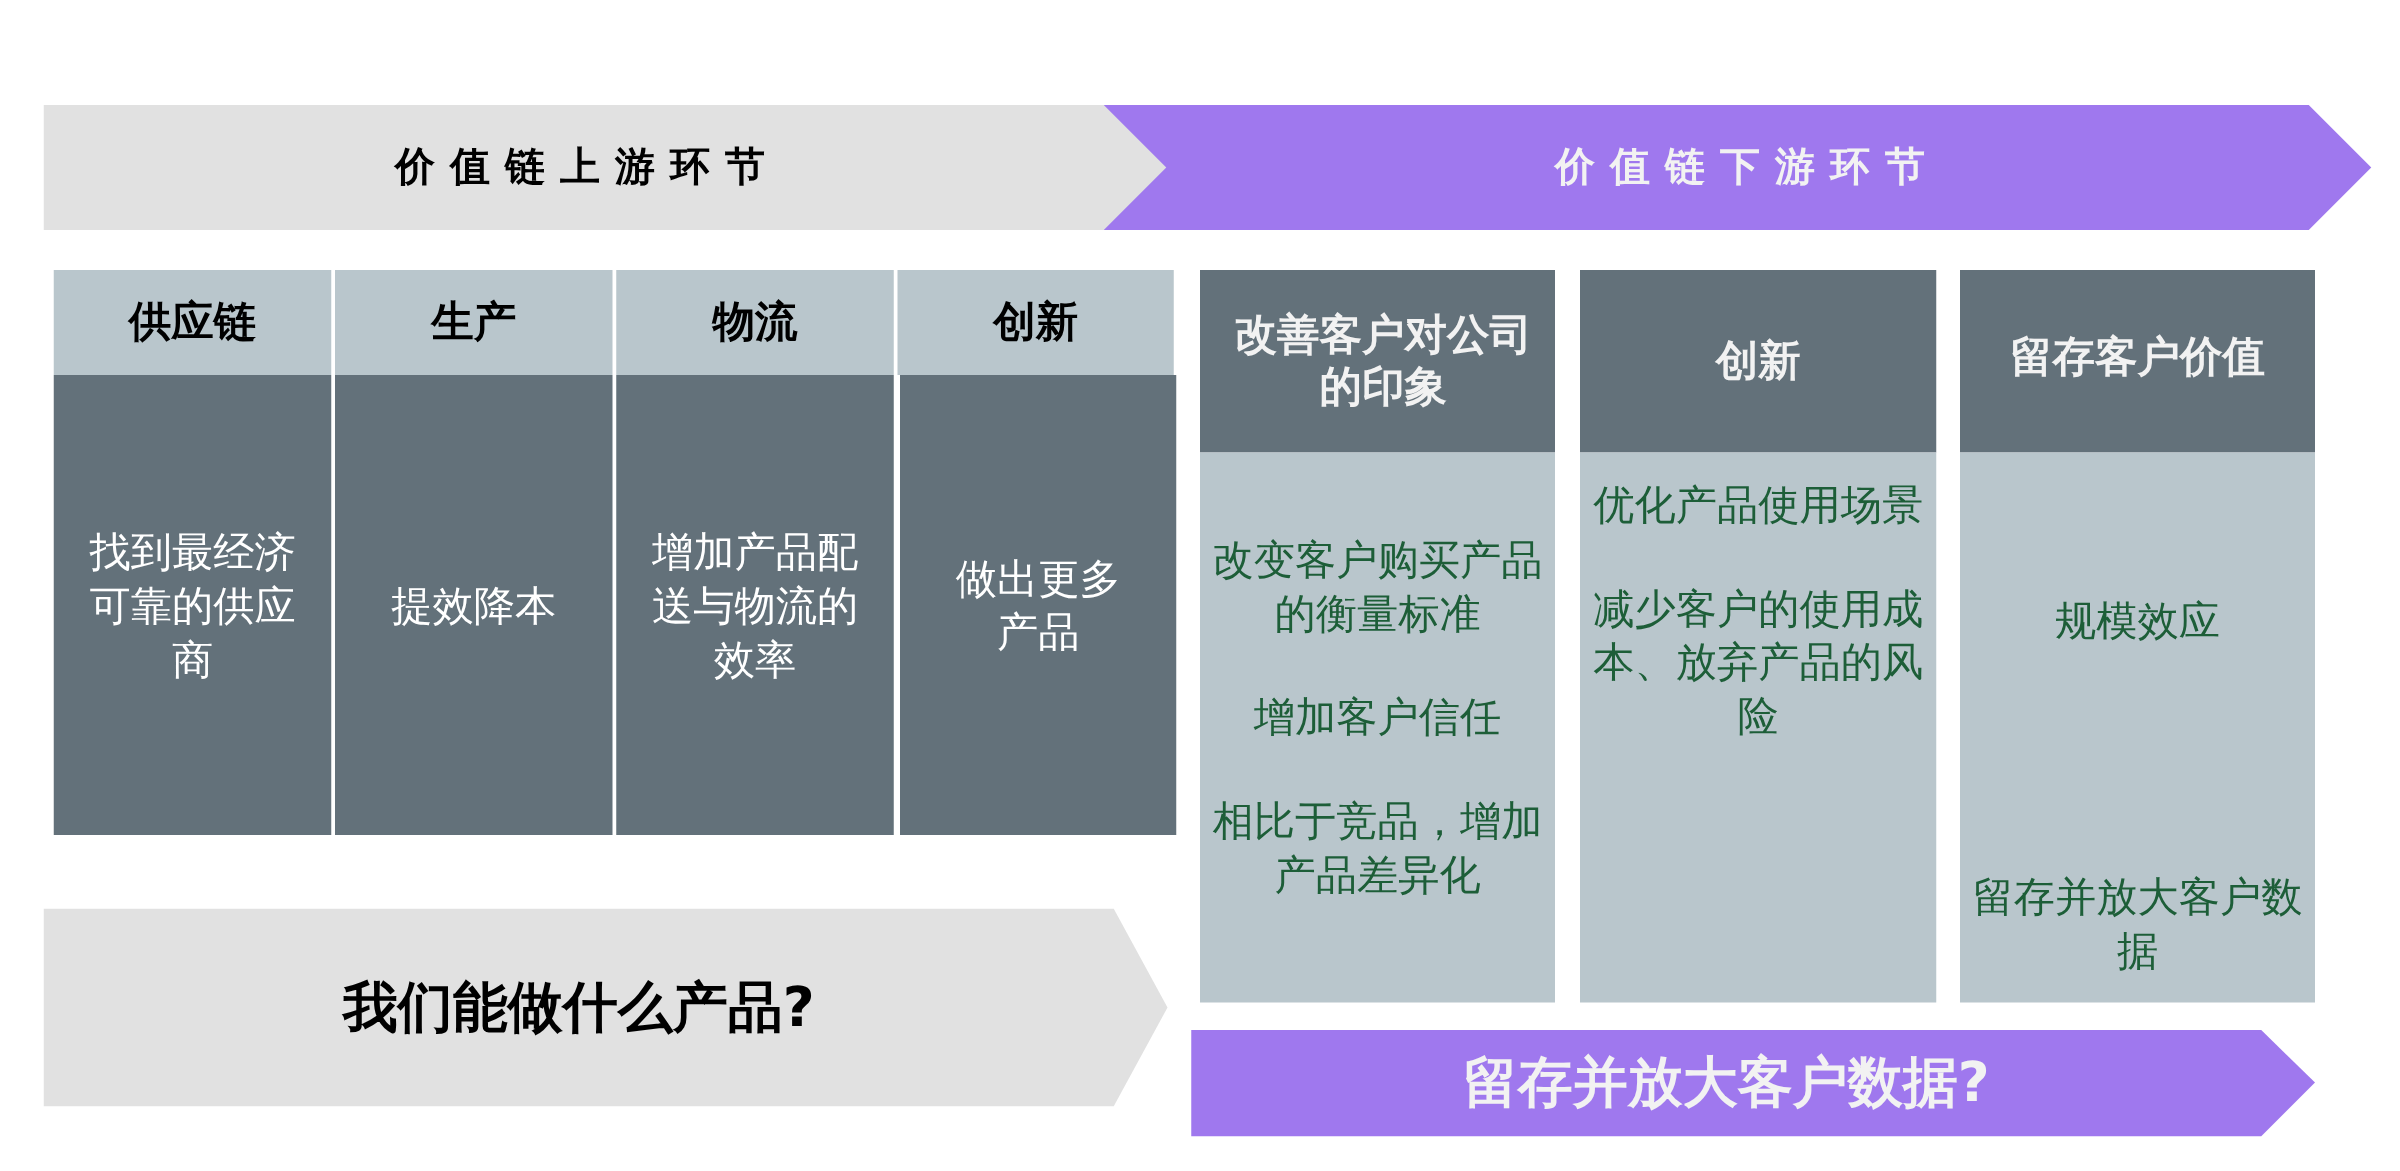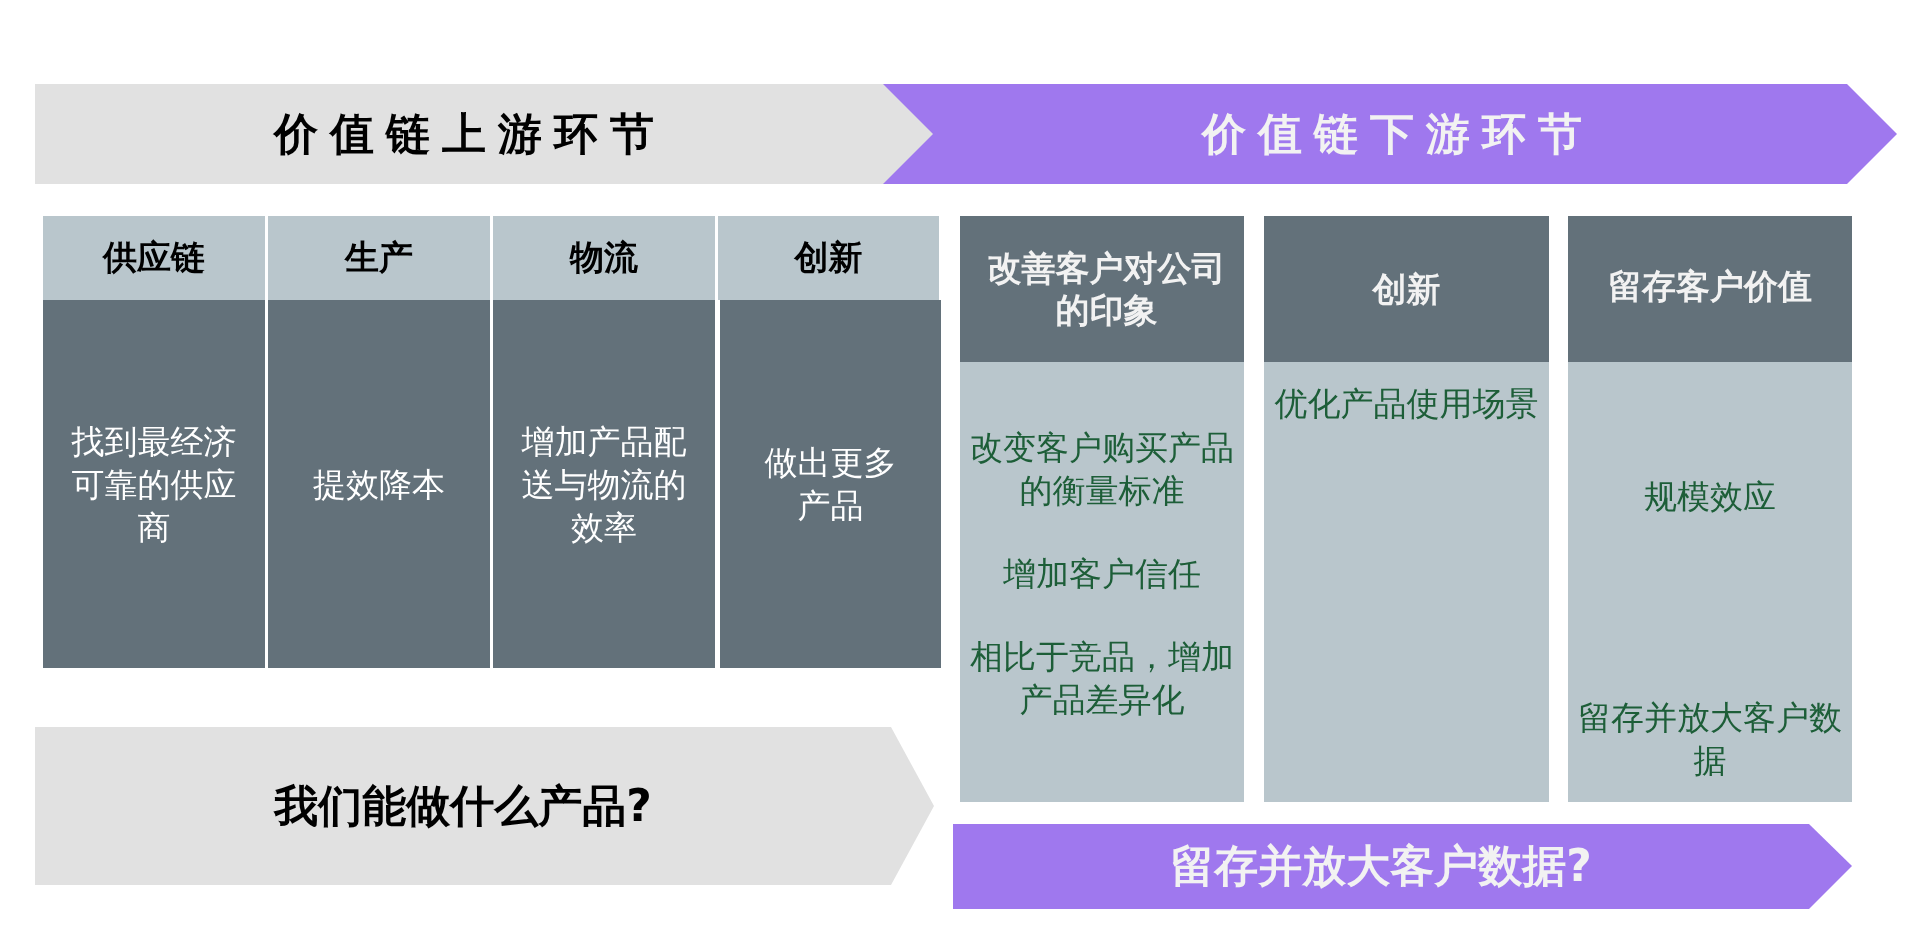--- a/index.html
+++ b/index.html
@@ -6,21 +6,21 @@
   body {
     width: 1920px; height: 937px; position: relative; overflow: hidden;
     background: #ffffff;
     font-family: "DejaVu Sans", "Liberation Sans", sans-serif;
   }
   svg.shapes { position: absolute; left: 0; top: 0; }
   .banner-text {
     position: absolute; display: flex; align-items: center; justify-content: center;
     font-weight: bold; white-space: nowrap;
   }
-  .top-title { font-size: 44px; letter-spacing: 12px; }
+  .top-title { font-size: 32px; letter-spacing: 12px; }
   .q-title { font-size: 44px; letter-spacing: 0px; }
   .cell {
     position: absolute; display: flex; align-items: center; justify-content: center;
     text-align: center; box-sizing: border-box;
   }
   .l-head { background: #b9c6cc; color: #000; font-weight: bold; font-size: 34px; }
   .l-body { background: #63717a; color: #ffffff; font-size: 33px; line-height: 43px; padding: 0 14px; }
   .r-head { background: #63717a; color: #f2f2f2; font-weight: bold; font-size: 34px; line-height: 42px; padding: 0 14px; }
   .r-body { background: #b9c6cc; color: #1d5e38; font-size: 33px; line-height: 43px; padding: 0 10px; flex-direction: column; }
   .r-body .para { margin: 20px 0; }
@@ -58,20 +58,21 @@
   <div class="cell r-head" style="left:960px; top:216px; width:284px; height:146px;padding-left:23px;">改善客户对公司的印象</div>
   <div class="cell r-body" style="left:960px; top:362px; width:284px; height:440px; justify-content:flex-start; padding-top:44px;">
     <div class="para">改变客户购买产品的衡量标准</div>
     <div class="para">增加客户信任</div>
     <div class="para">相比于竞品，增加产品差异化</div>
   </div>
 
   <div class="cell r-head" style="left:1264px; top:216px; width:285px; height:146px;">创新</div>
   <div class="cell r-body" style="left:1264px; top:362px; width:285px; height:440px; justify-content:flex-start; ">
     <div class="para">优化产品使用场景</div>
+    <div class="para">减少客户的使用成本、放弃产品的风险</div>
   </div>
 
   <div class="cell r-head" style="left:1568px; top:216px; width:284px; height:146px;font-family:Liberation Mono, monospace;">留存客户价值</div>
   <div class="cell r-body" style="left:1568px; top:362px; width:284px; height:440px; justify-content:space-between; padding-top:93px;">
     <div class="para">规模效应</div>
     <div class="para">留存并放大客户数据</div>
   </div>
 </div>
 
 <div class="banner-text q-title" style="left:953px; top:824px; width:856px; height:85px; color:#f2f2f2;">留存并放大客户数据?</div>

